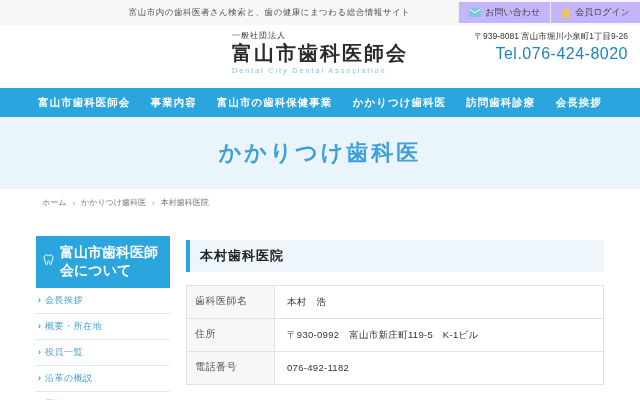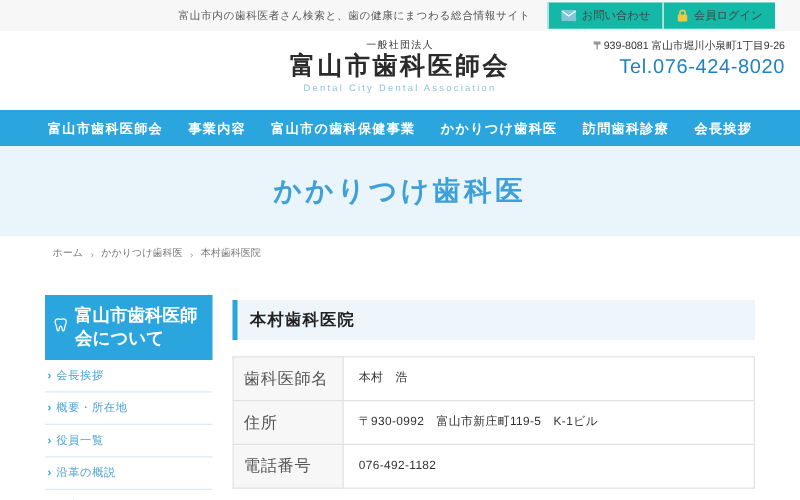--- a/index.html
+++ b/index.html
@@ -2,32 +2,32 @@
 <html><head>
 <meta charset="utf-8">
 <style>
   * { margin:0; padding:0; box-sizing:border-box; }
   html,body { width:640px; height:400px; overflow:hidden; background:#fff;
     font-family:"Liberation Sans", sans-serif; }
   .page { width:640px; height:400px; position:relative; background:#fff; }
 
   
   .topbar { height:25px; background:#f7f7f7; display:flex; align-items:center;
-    padding:0 20px; }
+    padding:0 0;gap:34px; }
   .tagline { margin-left:auto; font-size:8.5px; color:#555; letter-spacing:0.5px; }
   .topbar-buttons { display:flex; margin-left:14px; }
-  .tb-btn { display:flex; align-items:center; gap:4px; background:#14b8a6;
+  .tb-btn { display:flex; align-items:center; gap:4px; background:#c4b5fd;
     padding:4px 10px; font-size:9px; color:#444; text-decoration:none;
     border-left:1px solid #eee; cursor:pointer; }
   .tb-btn svg { display:block; }
 
   
   .header { height:63px; position:relative; background:#fff; }
   .logo { position:absolute; left:50%; transform:translateX(-50%); top:5px;
-    text-align:center; white-space:nowrap; }
+    white-space:nowrap; }
   .org-type { font-size:8px; color:#333; letter-spacing:1px; }
   .org-name { font-family:"Liberation Serif", serif; font-size:20px; font-weight:bold;
     color:#2b2b2b; letter-spacing:2px; line-height:1.2; }
   .org-en { font-size:7.5px; color:#8fc3dc; letter-spacing:1.8px; margin-top:1px; }
   .contact { position:absolute; right:12px; top:6px; text-align:right; white-space:nowrap; }
   .addr { font-size:8.5px; color:#333; }
   .tel { font-size:16px; font-weight:normal; color:#1f83c0; margin-top:2px;
     letter-spacing:0.5px; }
 
   
@@ -58,21 +58,21 @@
   .side-item .arrow { color:#2aa5dd; font-size:9px; font-weight:bold; line-height:1; }
   .side-item .lbl { color:#4aa3cf; font-size:9px; letter-spacing:0.5px; }
 
   .main { flex:1; min-width:0; }
   .main-title { font-family:"Liberation Serif", serif; font-size:13px; font-weight:bold;
     color:#222; background:#eef6fb; border-left:4px solid #2aa5dd;
     padding:7px 10px; letter-spacing:1px; margin-top:4px; }
   .detail-table { width:100%; border-collapse:collapse; margin-top:13px;
     border:1px solid #e2e2e2; }
   .detail-table th { width:88px; background:#f7f7f7; font-weight:normal;
-    font-size:13px; color:#555; text-align:left; vertical-align:top;
+    font-size:10px; color:#555; text-align:left; vertical-align:top;
     padding:8px 8px; border:1px solid #e2e2e2; letter-spacing:0.5px; }
   .detail-table td { font-size:9.5px; color:#333; padding:8px 12px;
     border:1px solid #e2e2e2; line-height:1.7; letter-spacing:0.3px; }
 </style>
 </head>
 <body>
 
 <div class="page">
 
   <div class="topbar">

